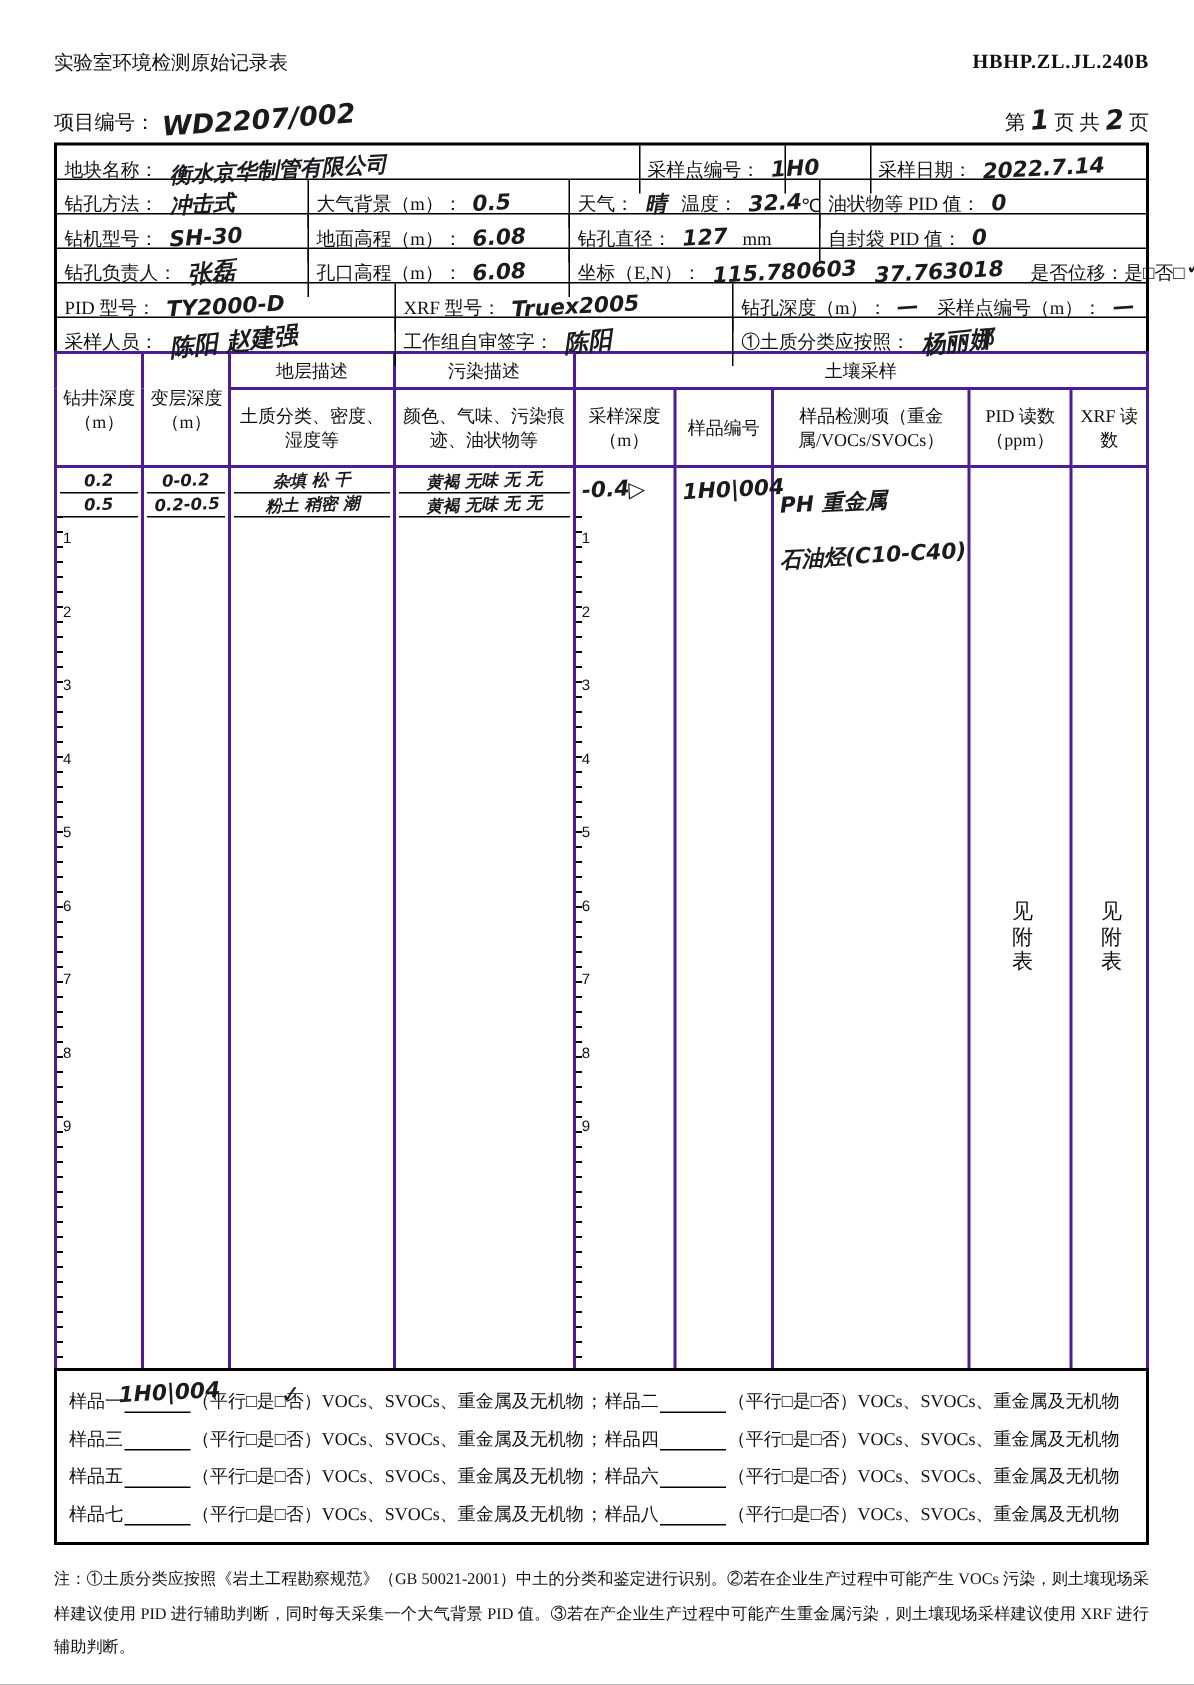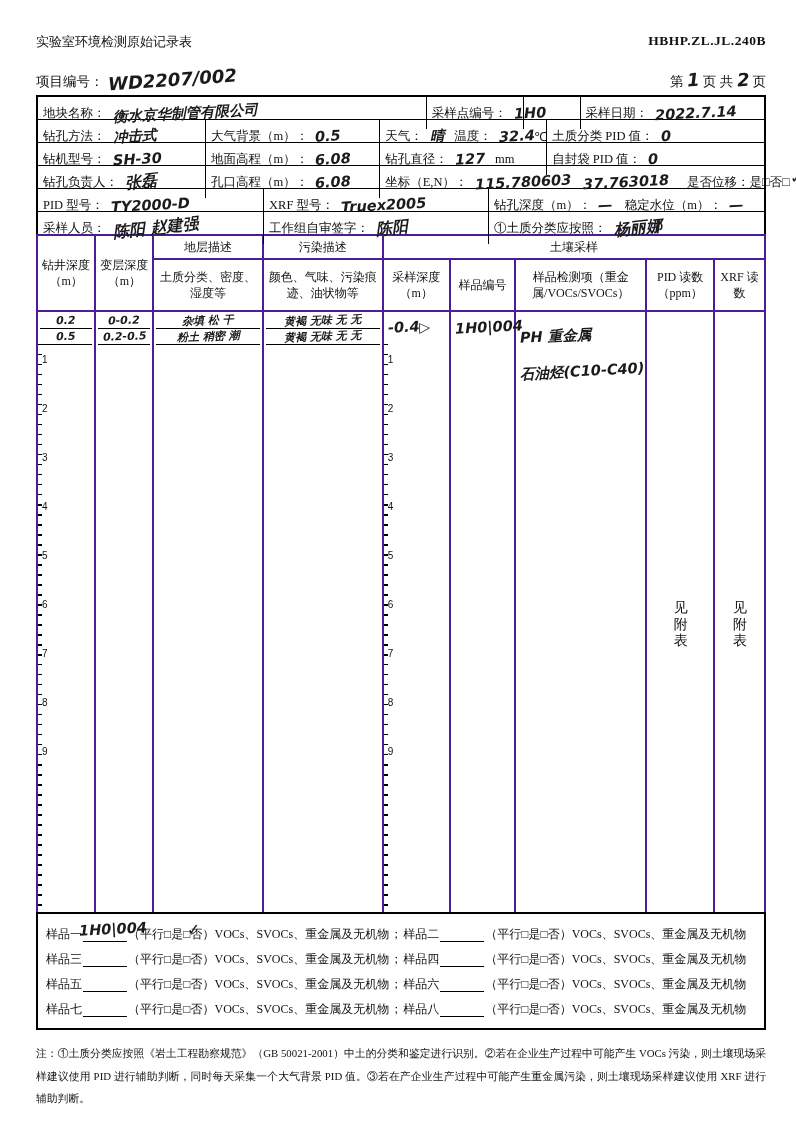--- a/index.html
+++ b/index.html
@@ -110,21 +110,21 @@
         <span class="hw">0.5</span>
       </div>
       <div class="ig-cell" style="width:23%">
         <span>天气：</span>
         <span class="hw">晴</span>
         <span style="margin-left:10px">温度：</span>
         <span class="hw">32.4</span>
         <span>℃</span>
       </div>
       <div class="ig-cell" style="width:30%">
-        <span>土质分类 PID 值：</span>
+        <span>油状物等 PID 值：</span>
         <span class="hw">0</span>
       </div>
     </div>
     <div class="ig-row">
       <div class="ig-cell" style="width:23%">
         <span>钻机型号：</span>
         <span class="hw">SH-30</span>
       </div>
       <div class="ig-cell" style="width:24%">
         <span>地面高程（m）：</span>
@@ -168,21 +168,21 @@
         <span>PID 型号：</span>
         <span class="hw">TY2000-D</span>
       </div>
       <div class="ig-cell" style="width:31%">
         <span>XRF 型号：</span>
         <span class="hw">Truex2005</span>
       </div>
       <div class="ig-cell" style="width:38%">
         <span>钻孔深度（m）：</span>
         <span class="hw">—</span>
-        <span style="margin-left:12px">稳定水位（m）：</span>
+        <span style="margin-left:12px">采样点编号（m）：</span>
         <span class="hw">—</span>
       </div>
     </div>
     <div class="ig-row">
       <div class="ig-cell" style="width:31%">
         <span>采样人员：</span>
         <span class="hw hw-sig">陈阳 赵建强</span>
       </div>
       <div class="ig-cell" style="width:31%">
         <span>工作组自审签字：</span>

